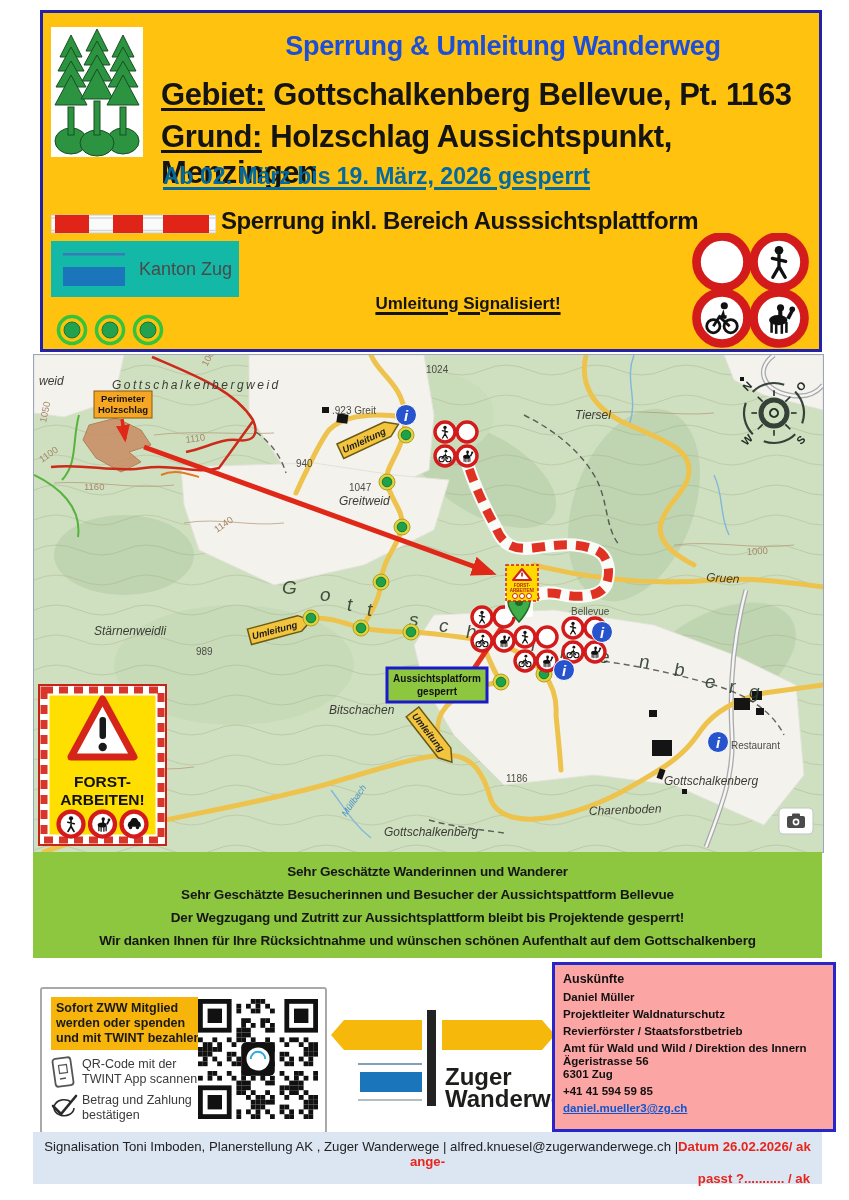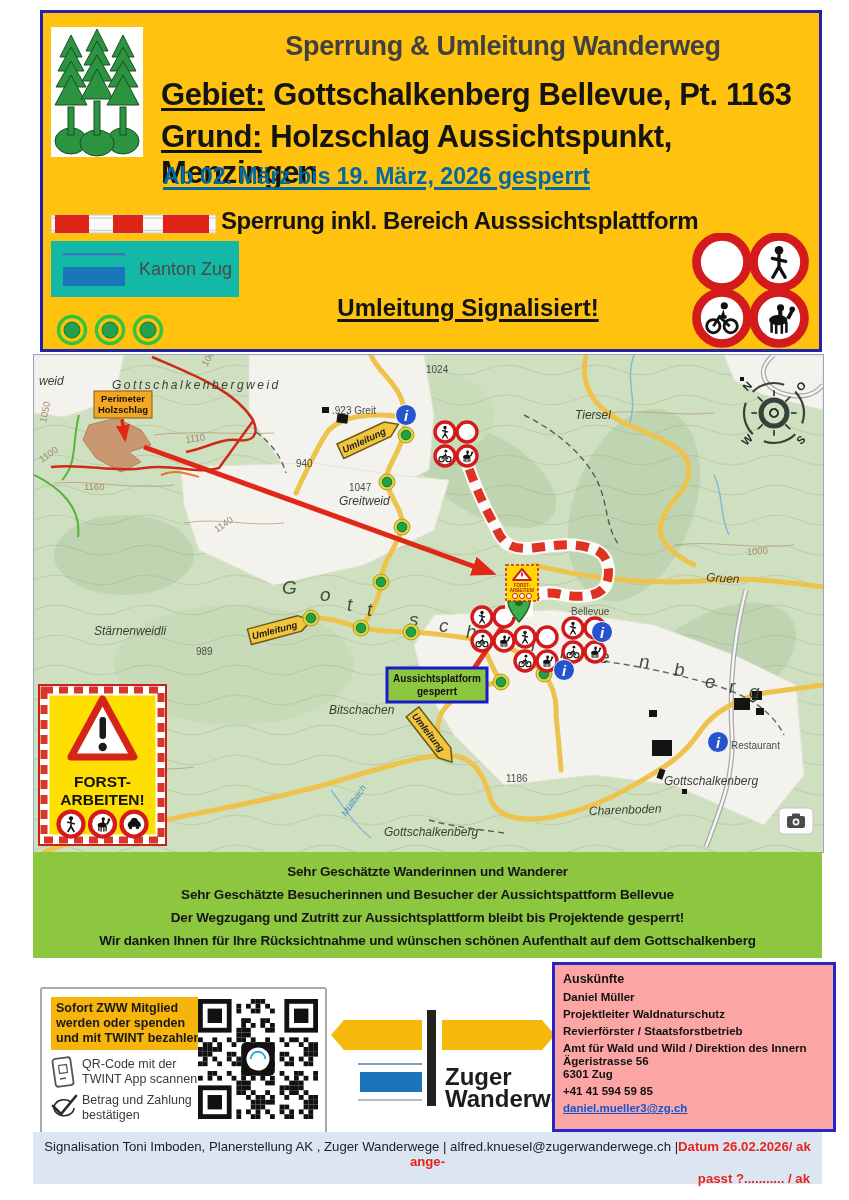--- a/index.html
+++ b/index.html
@@ -1,27 +1,27 @@
 <!DOCTYPE html>
 <html><head>
 <meta charset="utf-8">
 <style>
   html,body{margin:0;padding:0;background:#fff;width:849px;height:1200px;
     font-family:"Liberation Sans",sans-serif;-webkit-font-smoothing:antialiased;}
   .abs{position:absolute;}
   #poster{position:relative;width:849px;height:1200px;overflow:hidden;}
   
   #header{left:40px;top:10px;width:776px;height:336px;background:#FFC20E;border:3px solid #2222A8;}
-  .h-title{left:150px;top:18px;width:620px;text-align:center;font-weight:bold;font-size:27px;color:#404040;letter-spacing:-0.3px;}
+  .h-title{left:150px;top:18px;width:620px;text-align:center;font-weight:bold;font-size:27px;color:#1d4ed8;letter-spacing:-0.3px;}
   .h-line{left:118px;top:64px;width:660px;font-weight:bold;font-size:31px;color:#141414;letter-spacing:-0.4px;}
   .h-line u, .u3{text-decoration:underline;text-decoration-thickness:3px;text-underline-offset:3px;}
   .h-date{left:120px;top:150px;width:600px;font-weight:bold;font-size:23px;color:#0369a1;}
   .h-sperr{left:178px;top:194px;width:560px;font-weight:bold;font-size:24px;color:#141414;letter-spacing:-0.4px;}
   .h-staats{left:200px;top:237px;width:450px;text-align:center;font-weight:bold;font-size:24px;color:#141414;letter-spacing:-0.4px;}
-  .h-uml{left:200px;top:281px;width:450px;text-align:center;font-weight:bold;font-size:24px;color:#141414;}
+  .h-uml{left:200px;top:281px;width:450px;text-align:center;font-weight:bold;font-size:17px;color:#141414;}
   .kantonbox{left:8px;top:228px;width:188px;height:56px;background:#14b8a6;}
   .kantonbox .kz-txt{position:absolute;left:88px;top:18px;font-size:18px;color:#4a4a4a;}
   
   #map{left:33px;top:354px;width:789px;height:497px;border:1px solid #9aa5c0;background:#CFE0C0;}
   text{font-family:"Liberation Sans",sans-serif;}
   .lbl{fill:#4c4c44;font-size:10px;}
   .lbl-i{fill:#3c3c34;font-size:12px;font-style:italic;}
   .ctl{fill:#a5876a;font-size:9.5px;}
   .big-letter{fill:#2f3f2f;font-size:19px;font-style:italic;opacity:.9;}
   

